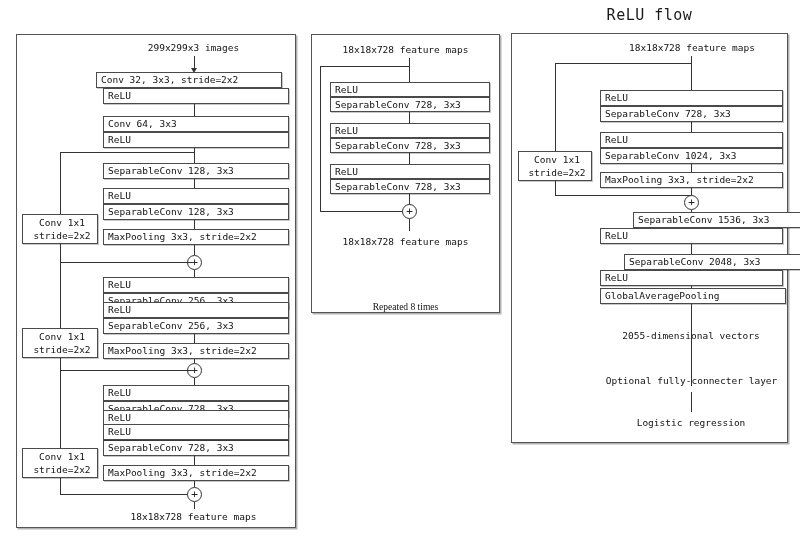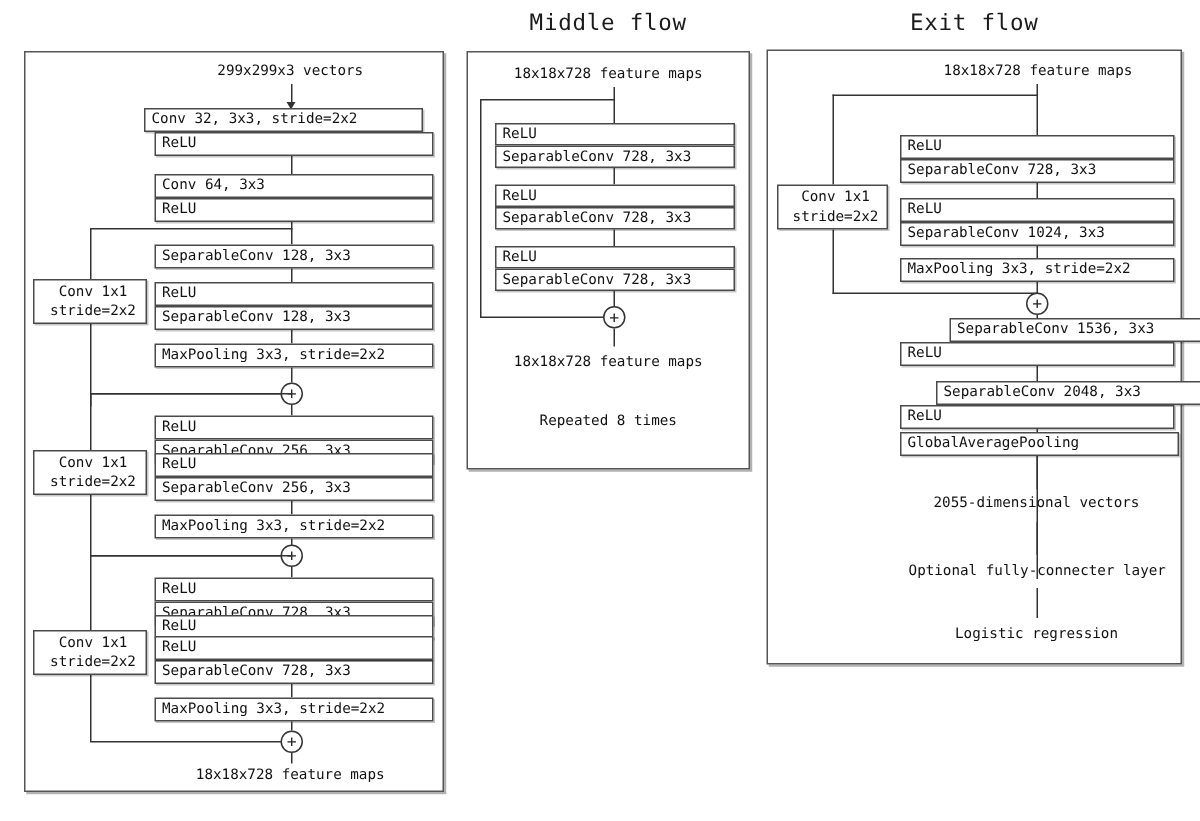--- a/index.html
+++ b/index.html
@@ -49,20 +49,21 @@
     white-space: nowrap;
     box-shadow: 1px 1px 0 rgba(0,0,0,0.22);
   }
   .node.center {
     justify-content: center;
     padding-left: 0;
   }
   .node.two-line {
     display: block;
     padding: 2px 0 12px 4px;
+    margin-top: 28px;
   }
   .node.two-line span {
     display: block;
     line-height: 1.35;
   }
   .caption {
     position: absolute;
     font-size: 9.5px;
     color: #111;
     white-space: nowrap;
@@ -101,21 +102,21 @@
     border-top: 5px solid #333;
   }
 </style>
 </head>
 <body>
 
 <div id="canvas">
 
   <div class="panel" style="left:16px; top:34px; width:280px; height:494px;"></div>
 
-  <div class="caption" style="left:96px; top:42px; width:195px;">299x299x3 vectors</div>
+  <div class="caption" style="left:96px; top:42px; width:195px;">299x299x3 images</div>
 
   <div class="vline" style="left:194px; top:56px; height:14px;"></div>
   <div class="arrowhead" style="left:191px; top:68px;"></div>
 
   <div class="node" style="left:96px; top:72px; width:186px; height:16px;">Conv 32, 3x3, stride=2x2</div>
   <div class="node" style="left:103px; top:88px; width:186px; height:16px;">ReLU</div>
 
   <div class="vline" style="left:194px; top:104px; height:12px;"></div>
 
   <div class="node" style="left:103px; top:116px; width:186px; height:16px;">Conv 64, 3x3</div>
@@ -177,21 +178,20 @@
   <div class="node" style="left:103px; top:440px; width:186px; height:16px;">SeparableConv 728, 3x3</div>
   <div class="node" style="left:103px; top:424px; width:186px; height:16px;">ReLU</div>
   <div class="vline" style="left:194px; top:456px; height:9px;"></div>
   <div class="node" style="left:103px; top:465px; width:186px; height:16px;">MaxPooling 3x3, stride=2x2</div>
   <div class="vline" style="left:194px; top:481px; height:6px;"></div>
   <div class="plus" style="left:187px; top:487px;">+</div>
   <div class="vline" style="left:194px; top:502px; height:7px;"></div>
 
   <div class="caption" style="left:96px; top:511px; width:195px;">18x18x728 feature maps</div>
 
-  <div class="flow-title" style="left:311px; top:6px; width:189px;">Middle flow</div>
   <div class="panel" style="left:311px; top:34px; width:189px; height:279px;"></div>
 
   <div class="caption" style="left:316px; top:44px; width:179px;">18x18x728 feature maps</div>
 
   <div class="vline" style="left:409px; top:58px; height:24px;"></div>
   <div class="hline" style="left:320px; top:66px; width:90px;"></div>
   <div class="vline" style="left:320px; top:66px; height:146px;"></div>
   <div class="hline" style="left:320px; top:211px; width:90px;"></div>
 
   <div class="node" style="left:330px; top:82px; width:160px; height:15px;">ReLU</div>
@@ -200,23 +200,23 @@
   <div class="node" style="left:330px; top:123px; width:160px; height:15px;">ReLU</div>
   <div class="node" style="left:330px; top:138px; width:160px; height:15px;">SeparableConv 728, 3x3</div>
   <div class="vline" style="left:409px; top:153px; height:11px;"></div>
   <div class="node" style="left:330px; top:164px; width:160px; height:15px;">ReLU</div>
   <div class="node" style="left:330px; top:179px; width:160px; height:15px;">SeparableConv 728, 3x3</div>
   <div class="vline" style="left:409px; top:194px; height:11px;"></div>
   <div class="plus" style="left:402px; top:204px;">+</div>
   <div class="vline" style="left:409px; top:219px; height:12px;"></div>
 
   <div class="caption" style="left:316px; top:236px; width:179px;">18x18x728 feature maps</div>
-  <div class="caption" style="left:316px; top:275px; width:179px;">Repeated 8 times</div>
-
-  <div class="flow-title" style="left:511px; top:6px; width:277px;">Exit flow</div>
+  <div class="caption" style="left:316px; top:302px; width:179px;font-family:Liberation Serif, serif;">Repeated 8 times</div>
+
+  <div class="flow-title" style="left:511px; top:6px; width:277px;">ReLU flow</div>
   <div class="panel" style="left:511px; top:33px; width:277px; height:410px;"></div>
 
   <div class="caption" style="left:602px; top:42px; width:180px;">18x18x728 feature maps</div>
 
   <div class="vline" style="left:691px; top:56px; height:34px;"></div>
   <div class="hline" style="left:555px; top:63px; width:137px;"></div>
   <div class="vline" style="left:555px; top:63px; height:133px;"></div>
   <div class="hline" style="left:555px; top:195px; width:137px;"></div>
 
   <div class="node two-line center" style="left:518px; top:123px; width:74px; height:30px; text-align:center;">

